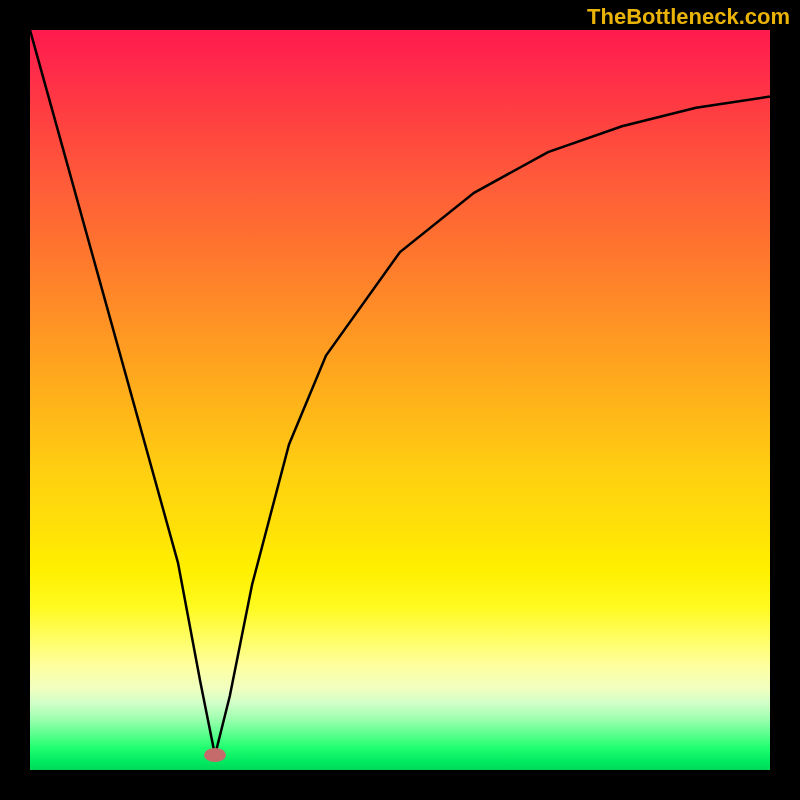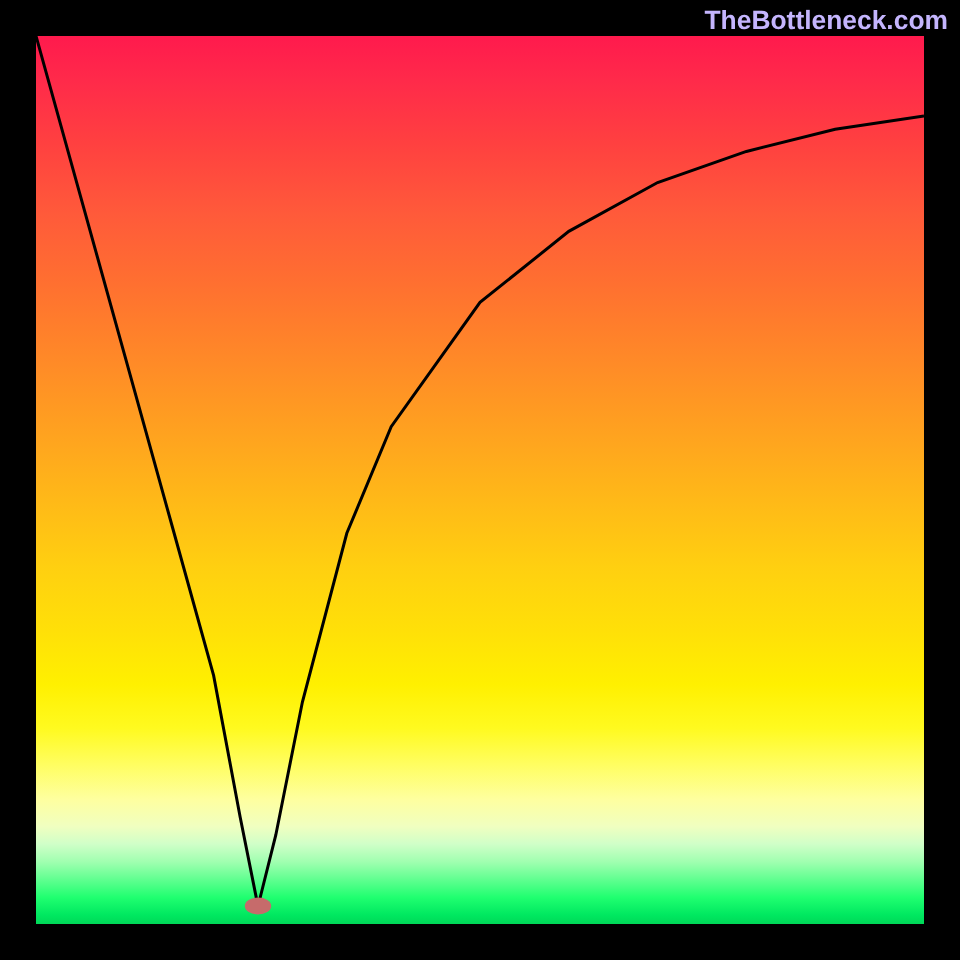--- a/index.html
+++ b/index.html
@@ -8,21 +8,21 @@
     height: 800px;
     background: #000;
     position: relative;
     font-family: Arial, sans-serif;
     overflow: hidden;
   }
   .watermark {
     position: absolute;
     top: 4px;
     right: 10px;
-    color: #c4b5fd;
+    color: #eab308;
     font-size: 22px;
     font-weight: bold;
     z-index: 20;
   }
   .plot-area {
     position: absolute;
     left: 30px;
     top: 30px;
     width: 740px;
     height: 740px;

